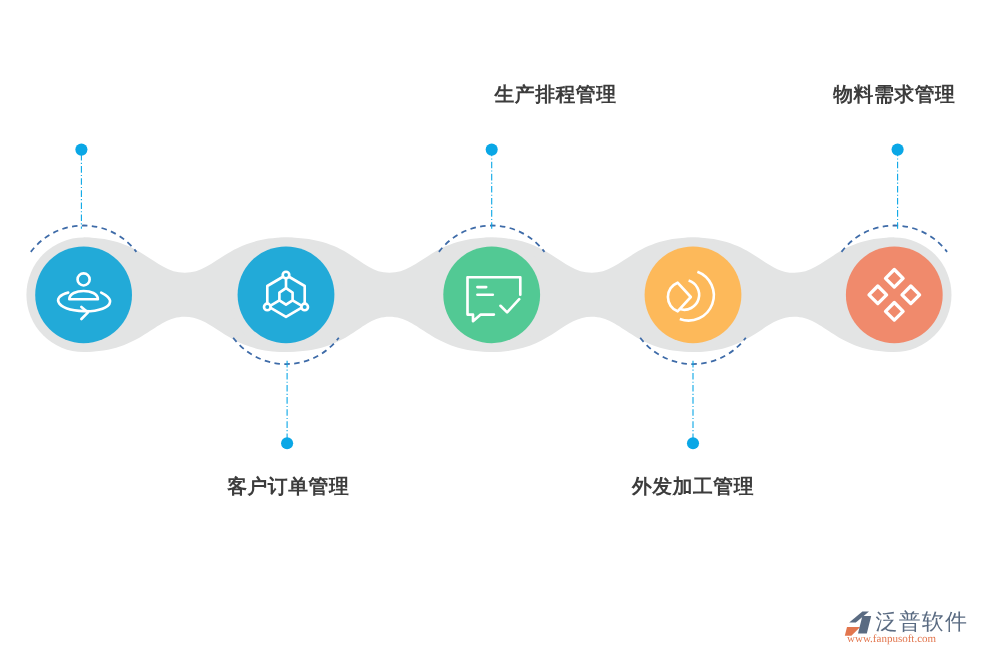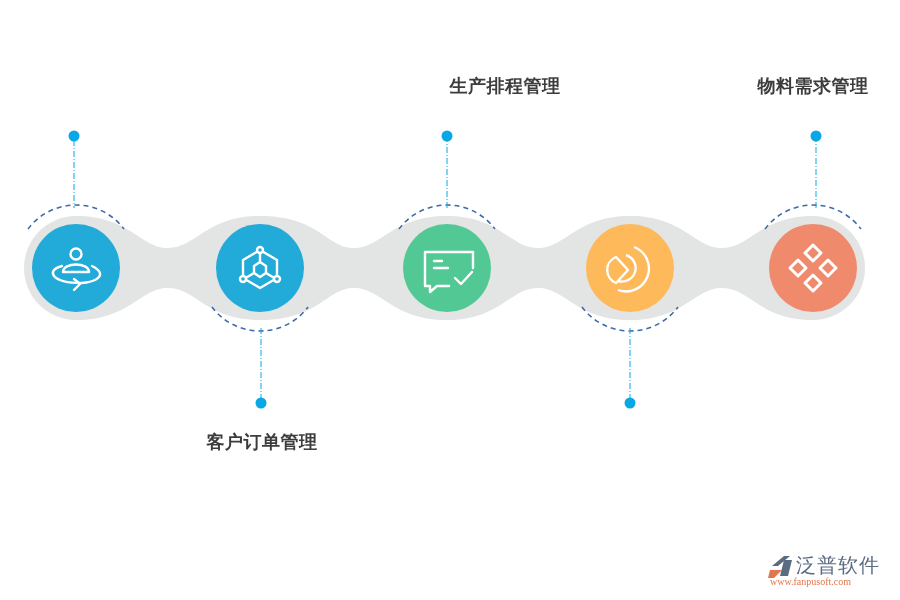--- a/index.html
+++ b/index.html
@@ -109,19 +109,20 @@
 
     <g>
       <path d="M772,566 L784,556 L790,556 L778,566 Z" fill="#5a6b82"></path>
       <path d="M770,570 L782,570 L774,578 L768,578 Z" fill="#e2764e"></path>
       <path d="M784,560 L792,560 L788,576 L780,576 Z" fill="#5a6b82"></path>
     </g>
   </svg>
 
   <div class="label" style="left:262px; top:430px;">客户订单管理</div>
   <div class="label" style="left:461px; top:74px;margin-left:44px;">生产排程管理</div>
+  <div class="label" style="left:630px; top:430px;">外发加工管理</div>
   <div class="label" style="left:813px; top:74px;">物料需求管理</div>
 
   <div class="logo">
     <span class="logo-name">泛普软件</span>
     <span class="logo-url">www.fanpusoft.com</span>
   </div>
 </div>
 
 </body></html>

